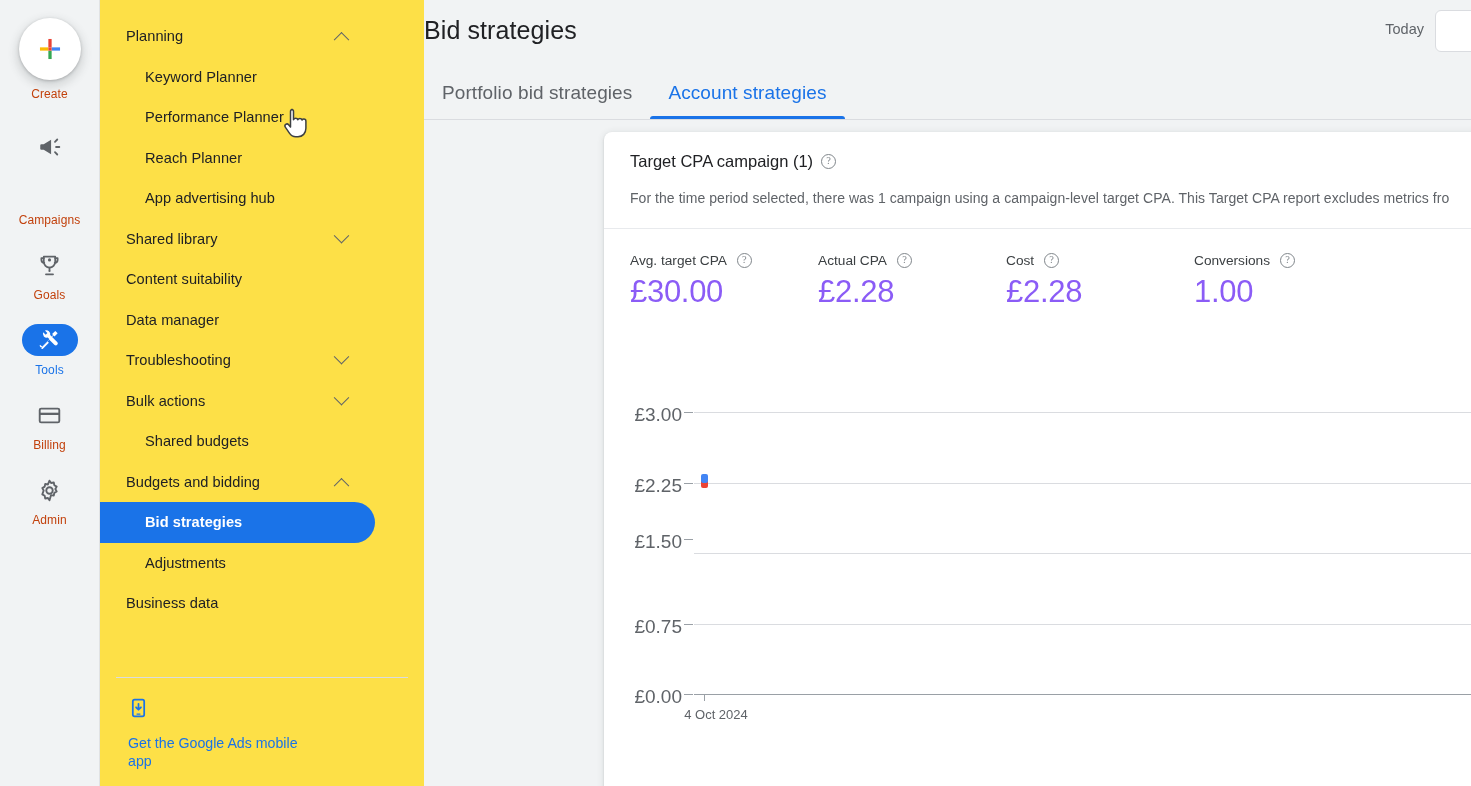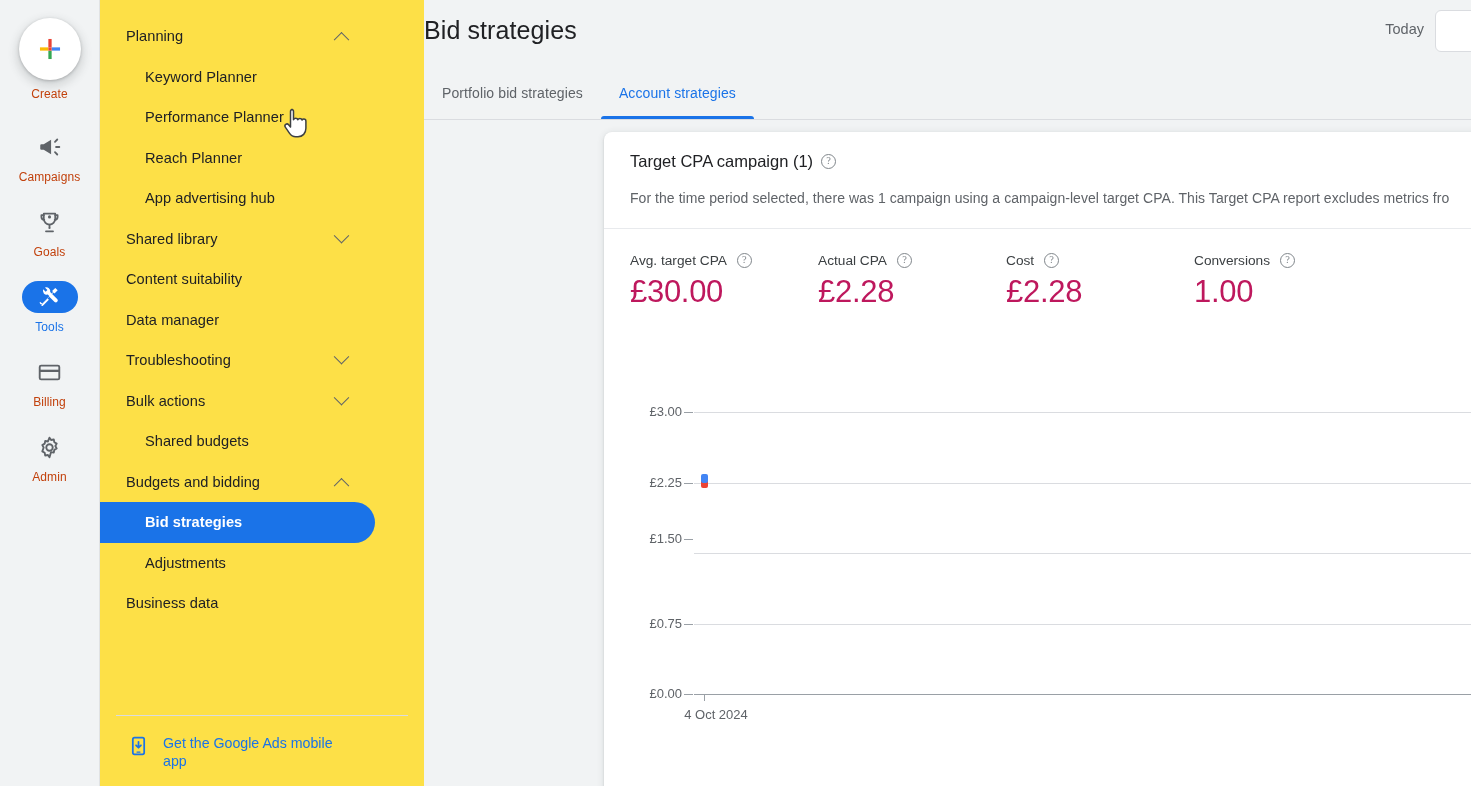--- a/index.html
+++ b/index.html
@@ -68,21 +68,21 @@
   .nav-chev {
     position: absolute; right: 28px; top: 50%;
     width: 11px; height: 11px; margin-top: -6px;
     border-right: 1.6px solid #5f6368; border-bottom: 1.6px solid #5f6368;
   }
   .nav-chev.down { transform: rotate(45deg) translate(-2px,-2px); }
   .nav-chev.up   { transform: rotate(-135deg) translate(-3px,-3px); }
   .nav-foot {
     border-top: 1px solid #dadce0; margin: 0 16px 0 16px;
     padding: 18px 0 16px 12px;
-    display: flex; gap: 14px; align-items: flex-start;
+    display: flex; gap: 14px; align-items: flex-start; flex-direction: column;
   }
   .nav-foot-text {
     color: #1a73e8; font-size: 14.2px; line-height: 18px; width: 180px; cursor: pointer;
   }
 
   
   .main {
     position: absolute; left: 424px; top: 0; right: 0; height: 786px;
     background: #f1f3f4;
   }
@@ -100,21 +100,21 @@
     border: 1px solid #dadce0; border-radius: 6px;
     background: #ffffff;
   }
   .tabs {
     position: absolute; left: 0; top: 66px; width: 1047px; height: 54px;
     border-bottom: 1px solid #dadce0;
     display: flex; align-items: flex-start; gap: 0px;
   }
   .tab {
     position: relative; height: 53px; display: flex; align-items: center;
-    padding: 0 18px; font-size: 14px; color: #5f6368; cursor: pointer;
+    padding: 0 18px; font-size: 19px; color: #5f6368; cursor: pointer;
     letter-spacing: .1px;
   }
   .tab.active { color: #1a73e8; }
   .tab.active::after {
     content: ""; position: absolute; left: 0; right: 0; bottom: 0;
     height: 3px; background: #1a73e8; border-radius: 3px 3px 0 0;
   }
 
   
   .card {
@@ -140,33 +140,33 @@
     display: inline-block; cursor: pointer; font-family: "Liberation Serif", serif;
   }
 
   .metrics { display: flex; padding: 24px 0 0 26px; }
   .metric { width: 188px; }
   .metric-label {
     font-size: 13.7px; color: #3c4043;
     display: flex; align-items: center; gap: 10px;
   }
   .metric-value {
-    font-size: 31px; color: #be185d; margin-top: 6px; letter-spacing: -.3px;
+    font-size: 31px; color: #8b5cf6; margin-top: 6px; letter-spacing: -.3px;
   }
 
   
   .chart-wrap { position: relative; height: 420px; }
   .plot { position: absolute; left: 0; top: 92px; right: 0; height: 310px; }
   .grid-row {
     position: absolute; left: 90px; right: 0; height: 1px; background: #dadce0;
   }
   .grid-row.axis { background: #9aa0a6; }
   .ytick {
     position: absolute; left: 0; width: 78px; text-align: right;
-    font-size: 13px; color: #5f6368; transform: translateY(-8px);
+    font-size: 19px; color: #5f6368; transform: translateY(-8px);
   }
   .ytick::after {
     content: ""; position: absolute; right: -11px; top: 8px;
     width: 9px; height: 1px; background: #9aa0a6;
   }
   .xtickmark {
     position: absolute; left: 99px; width: 1px; height: 7px; background: #9aa0a6;
   }
   .xlabel {
     position: absolute; font-size: 13px; color: #5f6368;
@@ -192,21 +192,21 @@
             <rect x="10.6" y="13.4" width="2.8" height="7.2" fill="#34a853"></rect>
             <rect x="3.4" y="10.6" width="7.2" height="2.8" fill="#fbbc04"></rect>
             <rect x="13.4" y="10.6" width="7.2" height="2.8" fill="#4285f4"></rect>
             <rect x="10.6" y="10.6" width="2.8" height="2.8" fill="#ea4335"></rect>
           </svg>
         </div>
       </div>
       <div class="rail-label">Create</div>
     </div>
 
-    <div class="rail-item" style="margin-top:8px;">
+    <div class="rail-item" style="margin-top:8px;gap:43px;">
       <div class="pill-icon">
         <svg width="26" height="26" viewBox="0 0 24 24" fill="none" stroke="#5f6368" stroke-width="1.7" stroke-linecap="round" stroke-linejoin="round">
           <path d="M3 10.5v3a1 1 0 0 0 1 1h2.2L13 18.6V5.4L6.2 9.5H4a1 1 0 0 0-1 1z" fill="#5f6368" stroke="none"></path>
           <path d="M16.6 7.2l2.1-2.1M17.6 12h3M16.6 16.8l2.1 2.1"></path>
         </svg>
       </div>
       <div class="rail-label">Campaigns</div>
     </div>
 
     <div class="rail-item">

